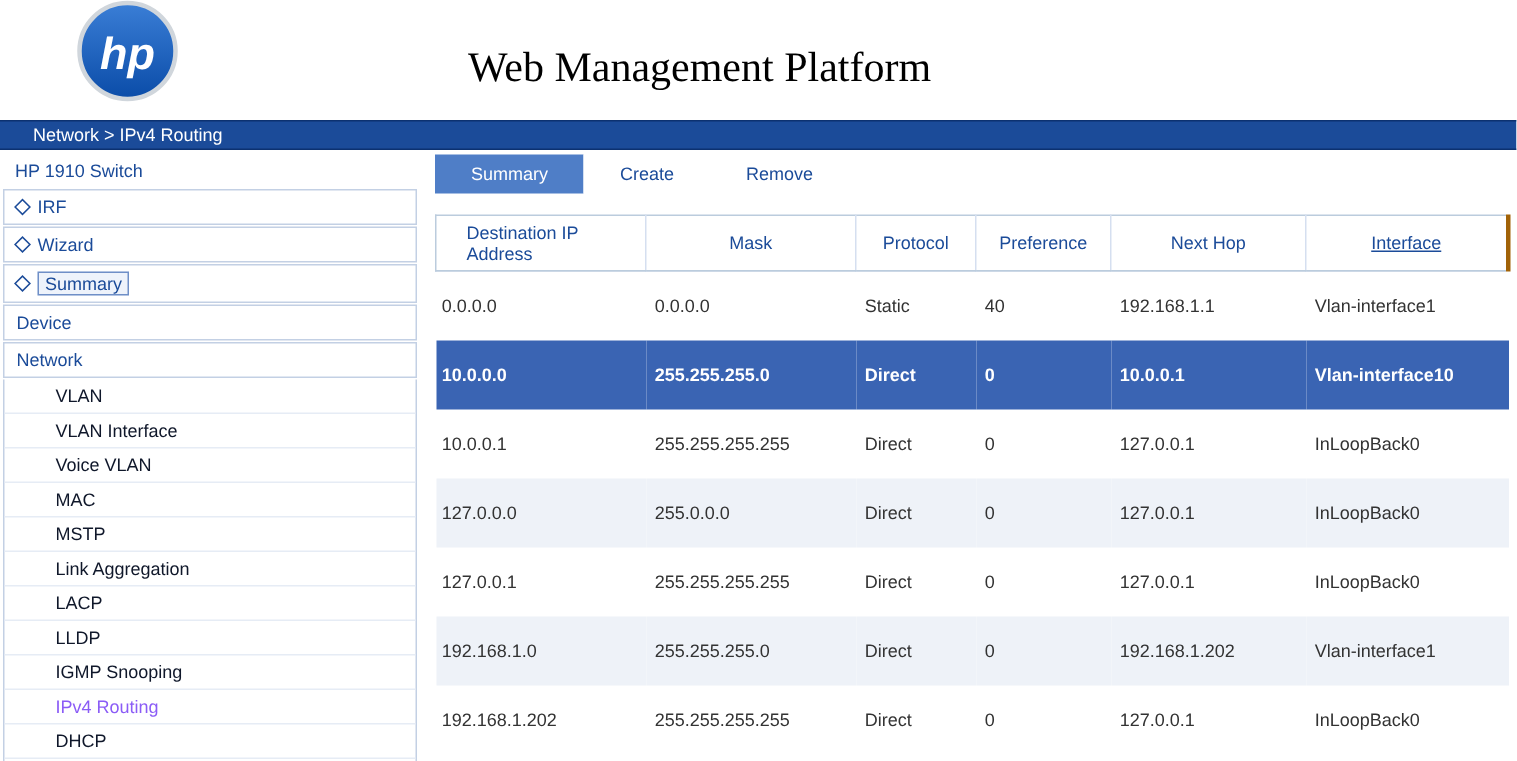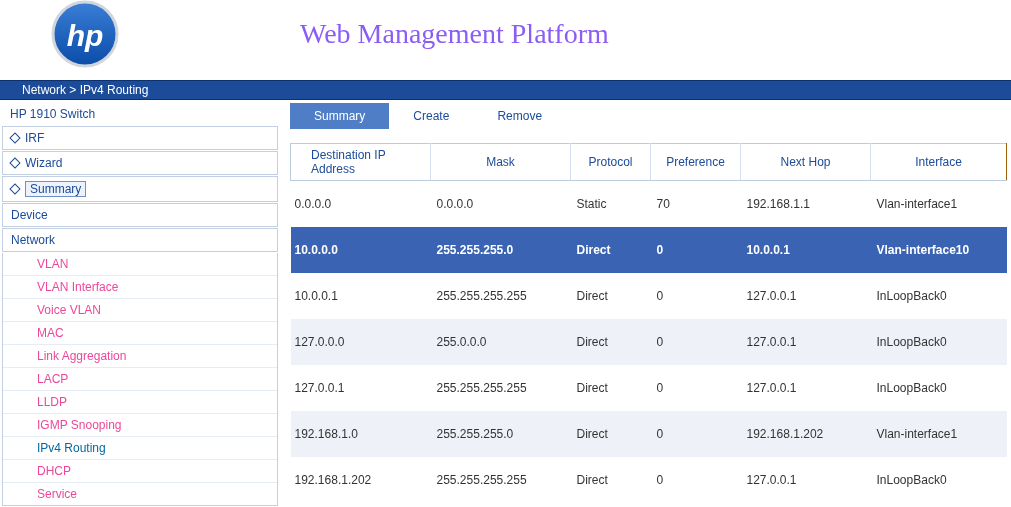--- a/index.html
+++ b/index.html
@@ -20,23 +20,23 @@
   .hp-logo {
     position: absolute;
     left: 30px; top: 0; text-align: right;
   }
   .page-title {
     position: absolute;
     left: 300px;
     top: 18px;
     font-family: Georgia, "Times New Roman", serif;
     font-size: 28px;
-    color: #8b5cf6;
+    color: #000000;
     font-weight: normal;
-    margin:0;
+    margin:12px;
   }
   
   .breadcrumb-bar {
     background: #1b4b99;
     color: #fff;
     border-top: 1px solid #0c3170;
     border-bottom: 1px solid #0c3170;
     padding: 2px 22px;
     font-size: 12px;
   }
@@ -88,26 +88,26 @@
     background: #fff;
   }
   .tree-sub {
     border: 1px solid #c3d0e4;
     border-top: none;
     padding: 0;
   }
   .tree-sub .sub-item {
     padding: 4px 8px 4px 34px;
     border-bottom: 1px solid #e6ecf5;
-    color: #ec4899;
+    color: #0f172a;
     font-size: 12px;
     cursor: pointer;
   }
   .tree-sub .sub-item.active {
-    color: #0369a1;
+    color: #8b5cf6;
   }
   .tree-sub .sub-item:last-child { border-bottom: none; }
   
   .tabs {
     display: flex;
     gap: 0;
     margin-bottom: 14px;
   }
   .tab {
     padding: 6px 24px;
@@ -135,21 +135,21 @@
   table.route thead th {
     color: #1b4b99;
     font-weight: normal;
     text-align: center;
     padding: 4px 6px;
     border-top: 1px solid #bcd;
     border-bottom: 1px solid #bcd;
     border-right: 1px solid #d5dff0;
     background: #fff;
   }
-  table.route thead th:last-child { border-right: 1px solid #a16207; }
+  table.route thead th:last-child { border-right: 3px solid #a16207; text-decoration: underline; }
   table.route thead th:first-child { border-left: 1px solid #bcd; text-align:left; padding-left:20px;}
   table.route tbody td {
     padding: 16px 6px;
     color: #333;
     border: none;
   }
   table.route tbody tr:nth-child(even) { background: #eef2f8; }
   table.route tbody tr.selected {
     background: #3a64b3;
     color: #fff;
@@ -203,20 +203,21 @@
     </div>
 
     <div class="tree-section-head">Device</div>
     <div class="tree-section-head">Network</div>
 
     <div class="tree-sub">
       <div class="sub-item">VLAN</div>
       <div class="sub-item">VLAN Interface</div>
       <div class="sub-item">Voice VLAN</div>
       <div class="sub-item">MAC</div>
+      <div class="sub-item">MSTP</div>
       <div class="sub-item">Link Aggregation</div>
       <div class="sub-item">LACP</div>
       <div class="sub-item">LLDP</div>
       <div class="sub-item">IGMP Snooping</div>
       <div class="sub-item active">IPv4 Routing</div>
       <div class="sub-item">DHCP</div>
       <div class="sub-item">Service</div>
     </div>
   </div>
 
@@ -245,21 +246,21 @@
           <th>Preference</th>
           <th>Next Hop</th>
           <th>Interface</th>
         </tr>
       </thead>
       <tbody id="route-body">
           <tr>
             <td>0.0.0.0</td>
             <td>0.0.0.0</td>
             <td>Static</td>
-            <td>70</td>
+            <td>40</td>
             <td>192.168.1.1</td>
             <td>Vlan-interface1</td>
           </tr>
           <tr class="selected">
             <td>10.0.0.0</td>
             <td>255.255.255.0</td>
             <td>Direct</td>
             <td>0</td>
             <td>10.0.0.1</td>
             <td>Vlan-interface10</td>

